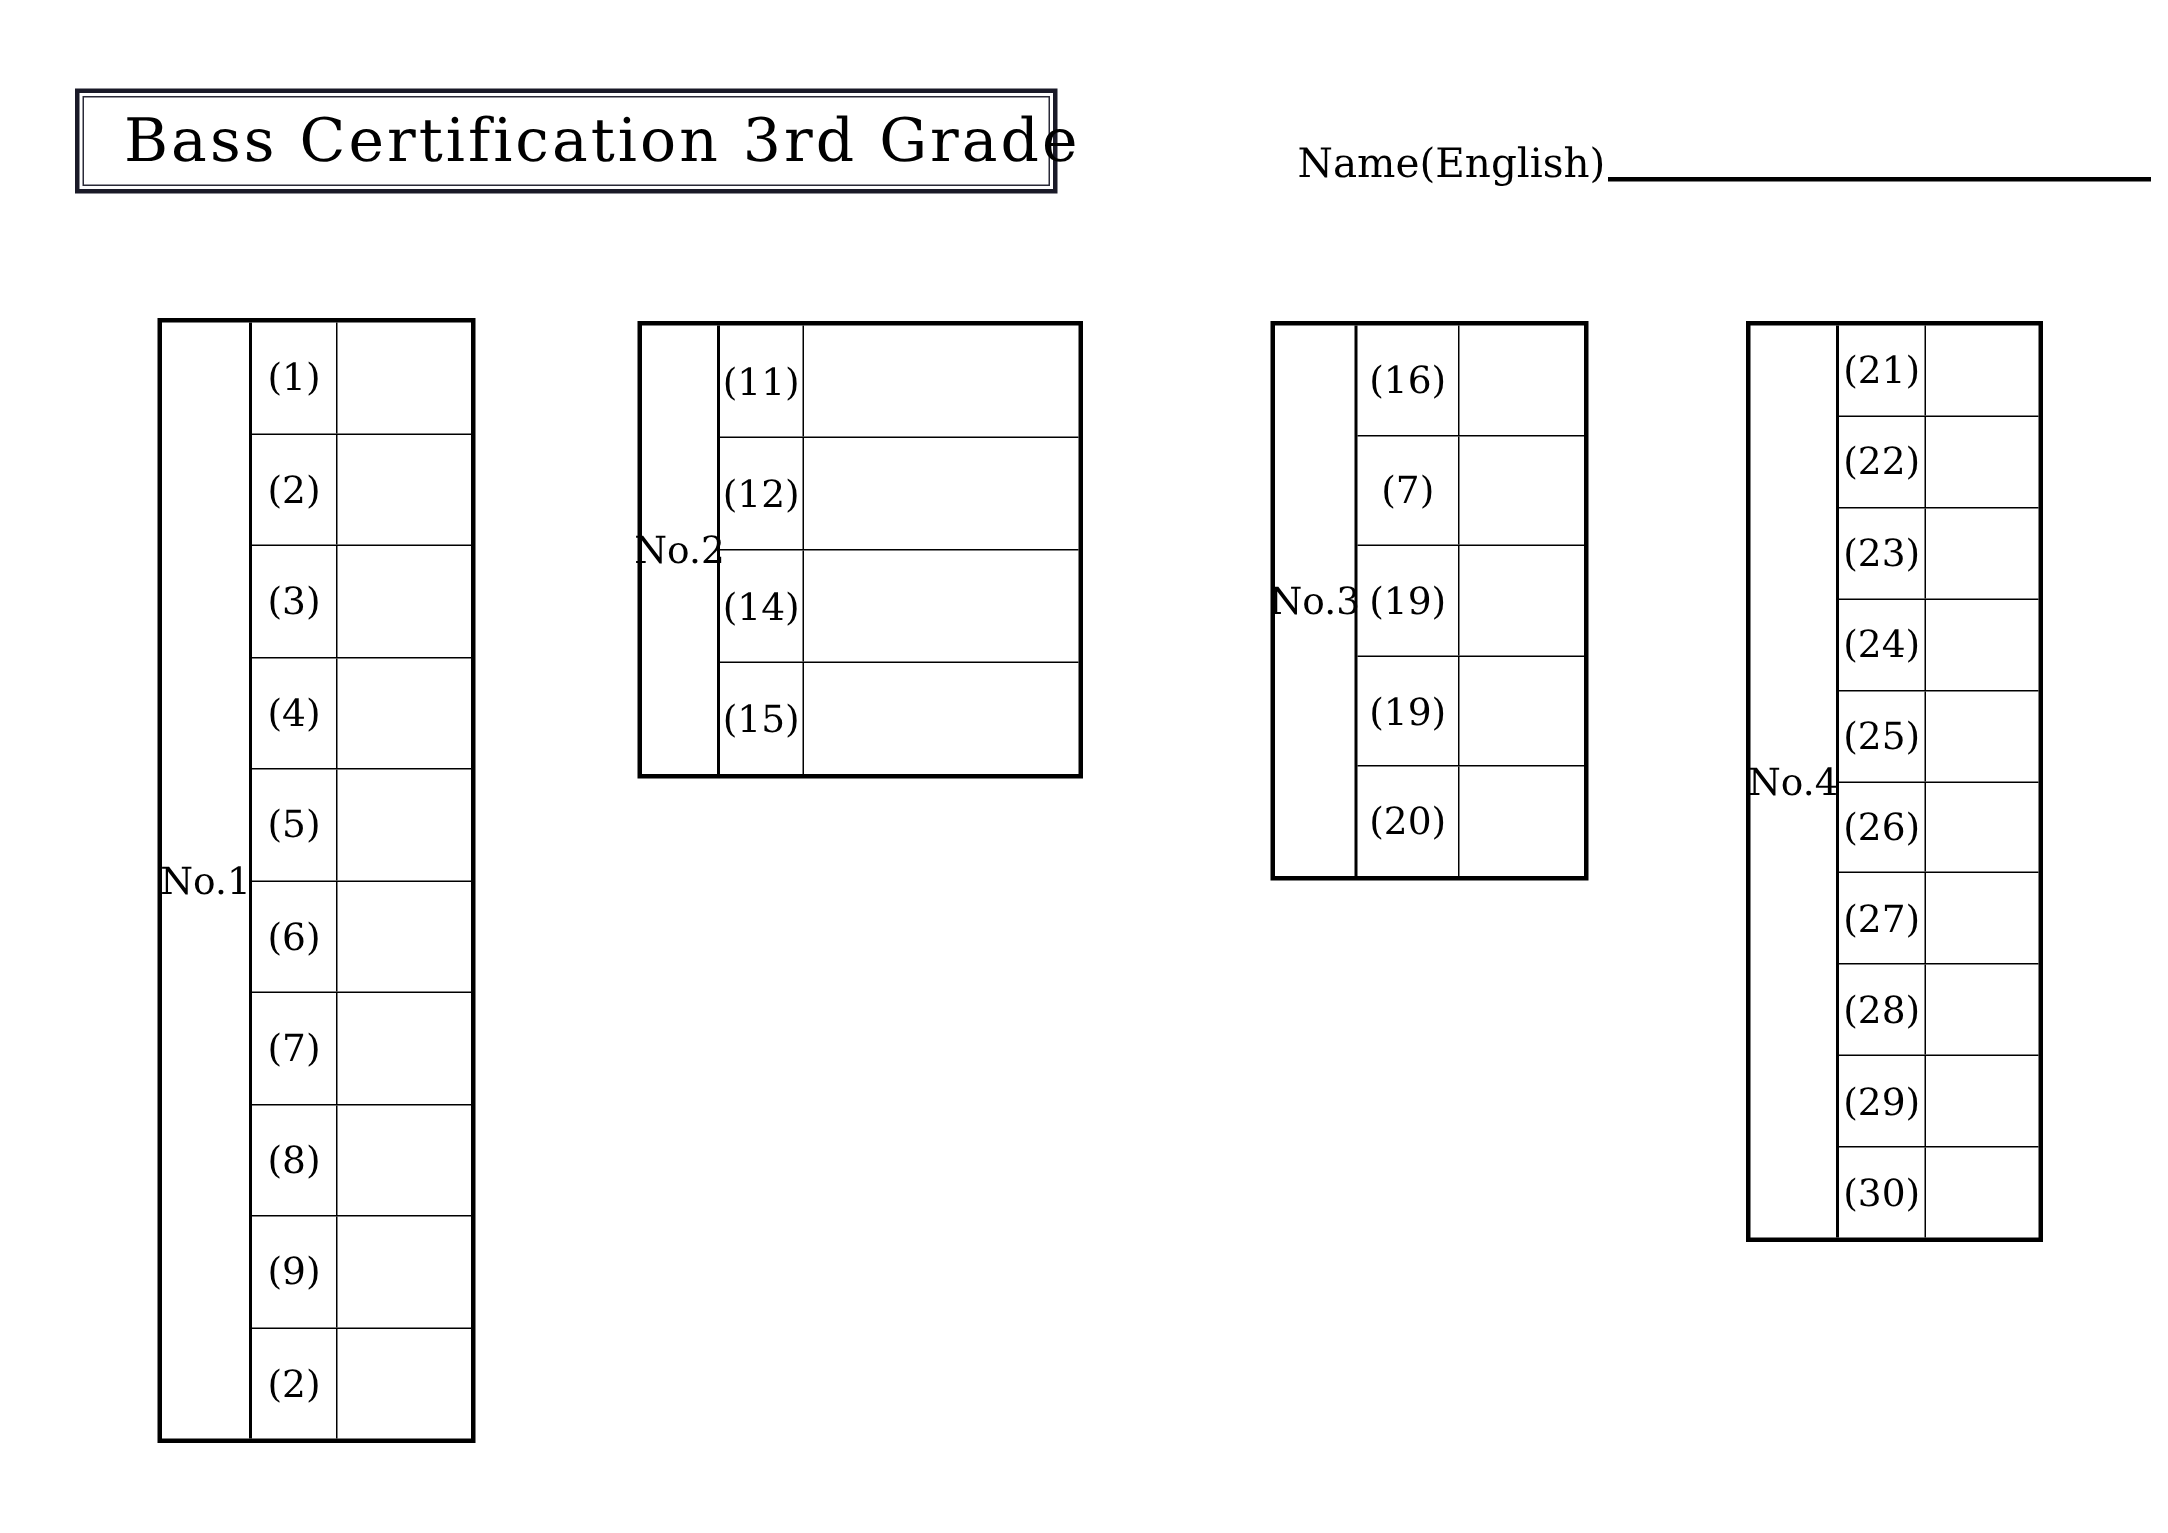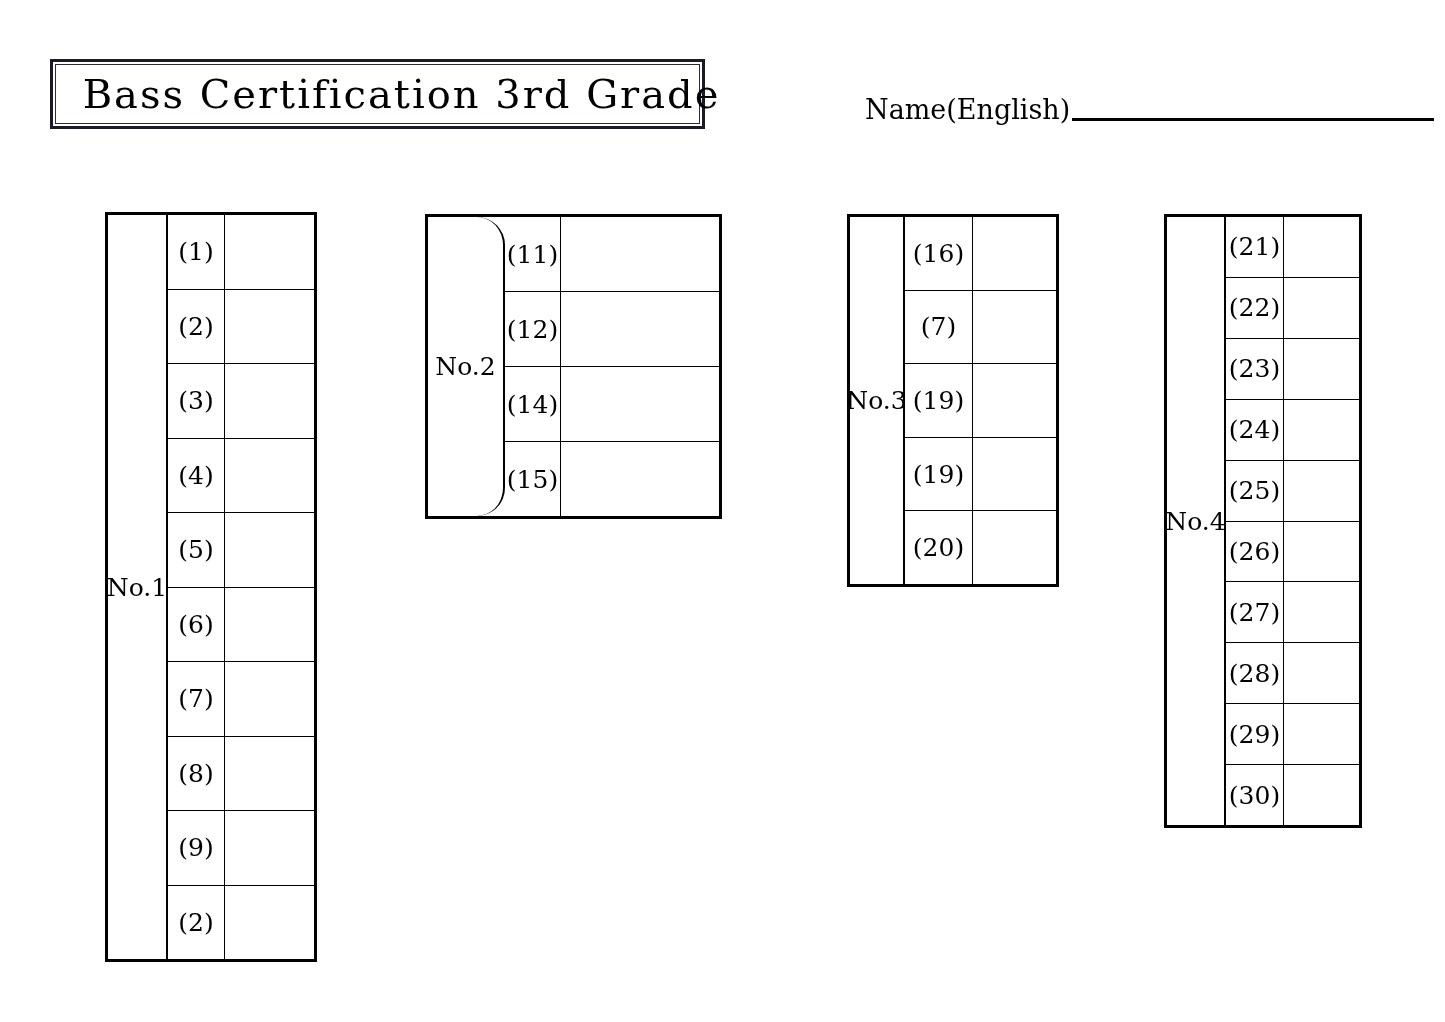--- a/index.html
+++ b/index.html
@@ -106,21 +106,21 @@
     flex: 1 1 auto;
     box-sizing: border-box;
   }
 
   
   #table-no1 { left: 105px; top: 212px; width: 212px; height: 750px; }
   #table-no1 .no-col { width: 60px; }
   #table-no1 .row-num { width: 57px; }
 
   #table-no2 { left: 425px; top: 214px; width: 297px; height: 305px; }
-  #table-no2 .no-col { width: 77px; border-radius: 28px; }
+  #table-no2 .no-col { width: 52px; }
   #table-no2 .row-num { width: 56px; }
 
   #table-no3 { left: 847px; top: 214px; width: 212px; height: 373px; }
   #table-no3 .no-col { width: 55px; }
   #table-no3 .row-num { width: 68px; }
 
   #table-no4 { left: 1164px; top: 214px; width: 198px; height: 614px; }
   #table-no4 .no-col { width: 59px; }
   #table-no4 .row-num { width: 58px; }
 </style>

